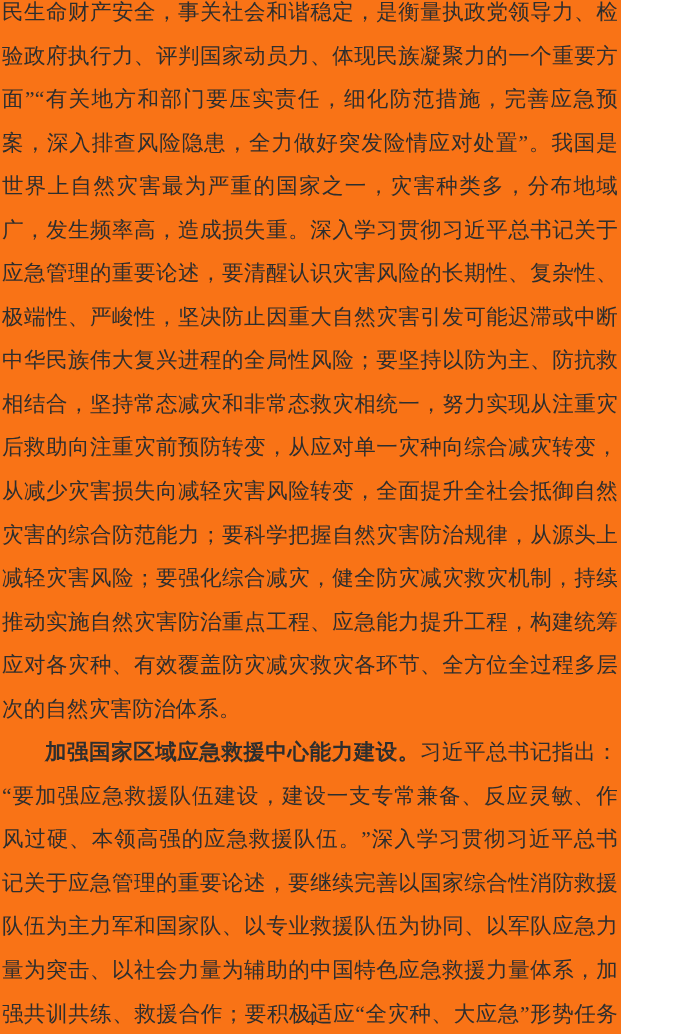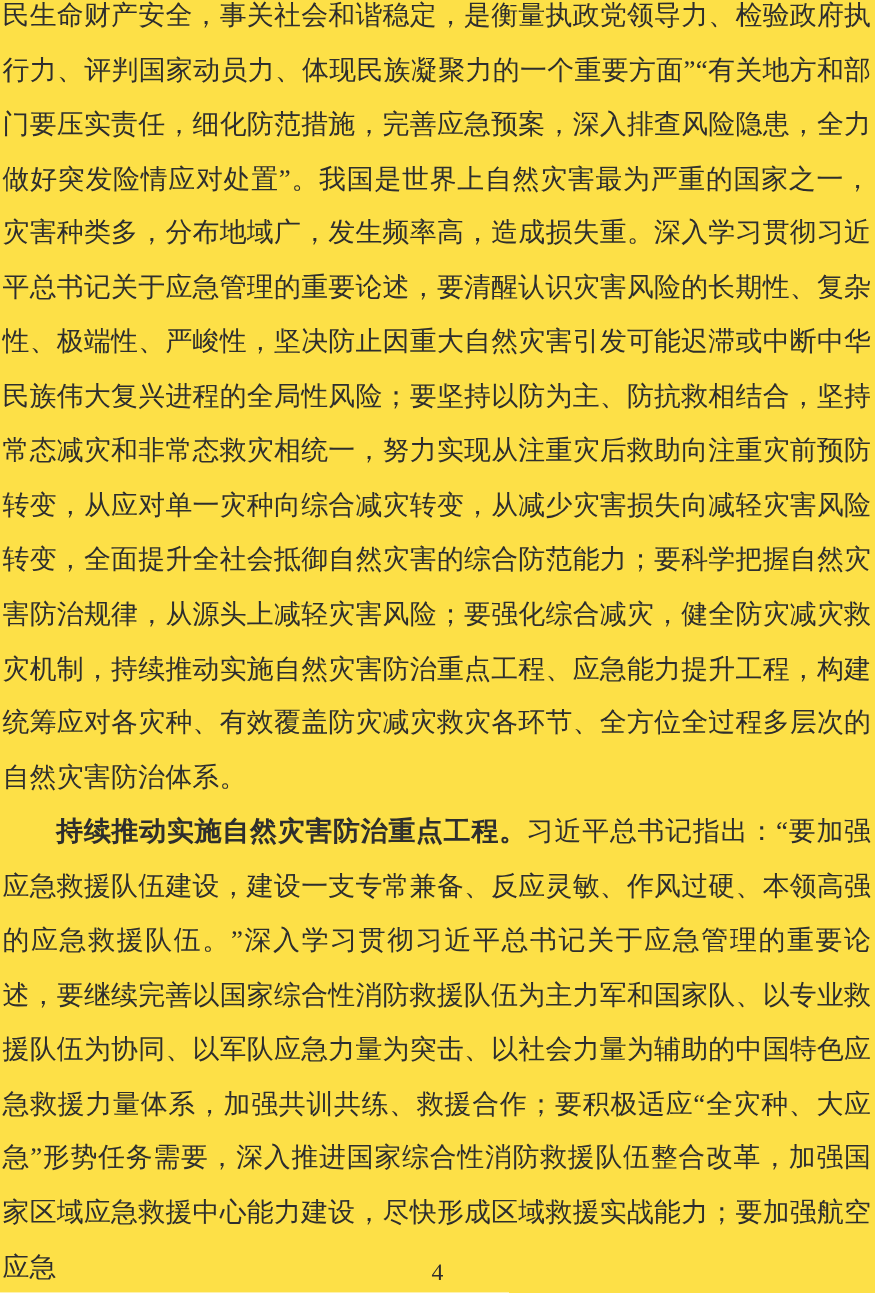--- a/index.html
+++ b/index.html
@@ -2,23 +2,23 @@
 <html lang="zh"><head>
 <meta charset="utf-8">
 <style>
   html, body {
     margin: 0;
     padding: 0;
     background: #ffffff;
   }
   .page {
     position: relative;
-    width: 700px;
+    width: 621px;
     height: 1034px;
-    background: #fde047;
+    background: #f97316;
     overflow: hidden;
     font-family: "Liberation Serif", serif;
     color: #2e2e2e;
     box-sizing: border-box;
   }
   .text-block {
     position: absolute;
     top: -9px;
     left: 2px;
     right: 3px;
@@ -59,21 +59,21 @@
 
 <div class="page">
 
   <div class="text-block">
 
     <p>
       <span>民生命财产安全，事关社会和谐稳定，是衡量执政党领导力、检验政府执行力、评判国家动员力、体现民族凝聚力的一个重要方面”“有关地方和部门要压实责任，细化防范措施，完善应急预案，深入排查风险隐患，全力做好突发险情应对处置”。我国是世界上自然灾害最为严重的国家之一，灾害种类多，分布地域广，发生频率高，造成损失重。深入学习贯彻习近平总书记关于应急管理的重要论述，要清醒认识灾害风险的长期性、复杂性、极端性、严峻性，坚决防止因重大自然灾害引发可能迟滞或中断中华民族伟大复兴进程的全局性风险；要坚持以防为主、防抗救相结合，坚持常态减灾和非常态救灾相统一，努力实现从注重灾后救助向注重灾前预防转变，从应对单一灾种向综合减灾转变，从减少灾害损失向减轻灾害风险转变，全面提升全社会抵御自然灾害的综合防范能力；要科学把握自然灾害防治规律，从源头上减轻灾害风险；要强化综合减灾，健全防灾减灾救灾机制，持续推动实施自然灾害防治重点工程、应急能力提升工程，构建统筹应对各灾种、有效覆盖防灾减灾救灾各环节、全方位全过程多层次的自然灾害防治体系。</span>
     </p>
 
     <p class="para-indent">
-      <span class="bold-lead">持续推动实施自然灾害防治重点工程。</span><span>习近平总书记指出：“要加强应急救援队伍建设，建设一支专常兼备、反应灵敏、作风过硬、本领高强的应急救援队伍。”深入学习贯彻习近平总书记关于应急管理的重要论述，要继续完善以国家综合性消防救援队伍为主力军和国家队、以专业救援队伍为协同、以军队应急力量为突击、以社会力量为辅助的中国特色应急救援力量体系，加强共训共练、救援合作；要积极适应“全灾种、大应急”形势任务需要，深入推进国家综合性消防救援队伍整合改革，加强国家区域应急救援中心能力建设，尽快形成区域救援实战能力；要加强航空应急</span>
+      <span class="bold-lead">加强国家区域应急救援中心能力建设。</span><span>习近平总书记指出：“要加强应急救援队伍建设，建设一支专常兼备、反应灵敏、作风过硬、本领高强的应急救援队伍。”深入学习贯彻习近平总书记关于应急管理的重要论述，要继续完善以国家综合性消防救援队伍为主力军和国家队、以专业救援队伍为协同、以军队应急力量为突击、以社会力量为辅助的中国特色应急救援力量体系，加强共训共练、救援合作；要积极适应“全灾种、大应急”形势任务需要，深入推进国家综合性消防救援队伍整合改革，加强国家区域应急救援中心能力建设，尽快形成区域救援实战能力；要加强航空应急</span>
     </p>
 
   </div>
 
   <div class="page-footer">
     <span class="page-number">4</span>
   </div>
 
 </div>
 

